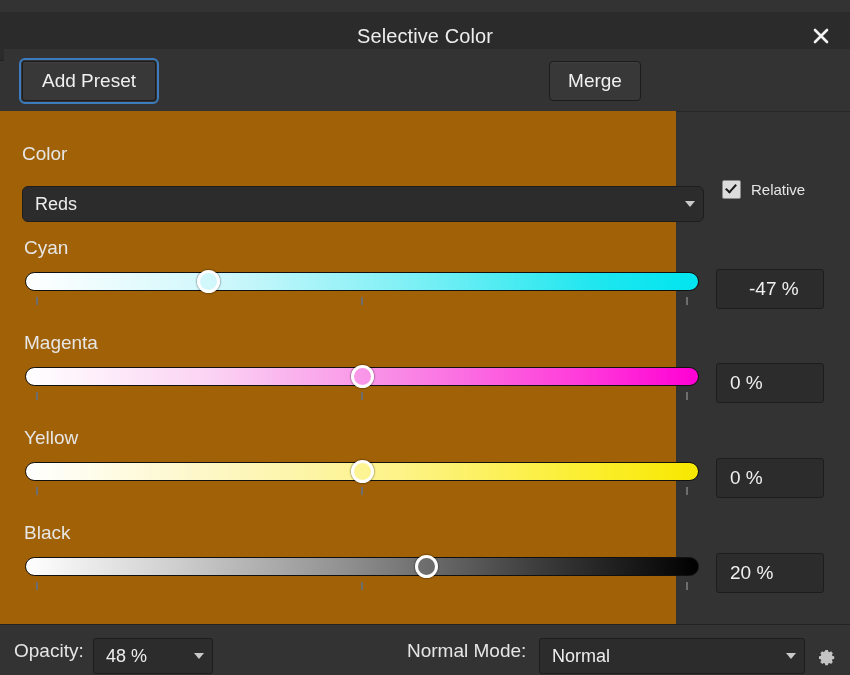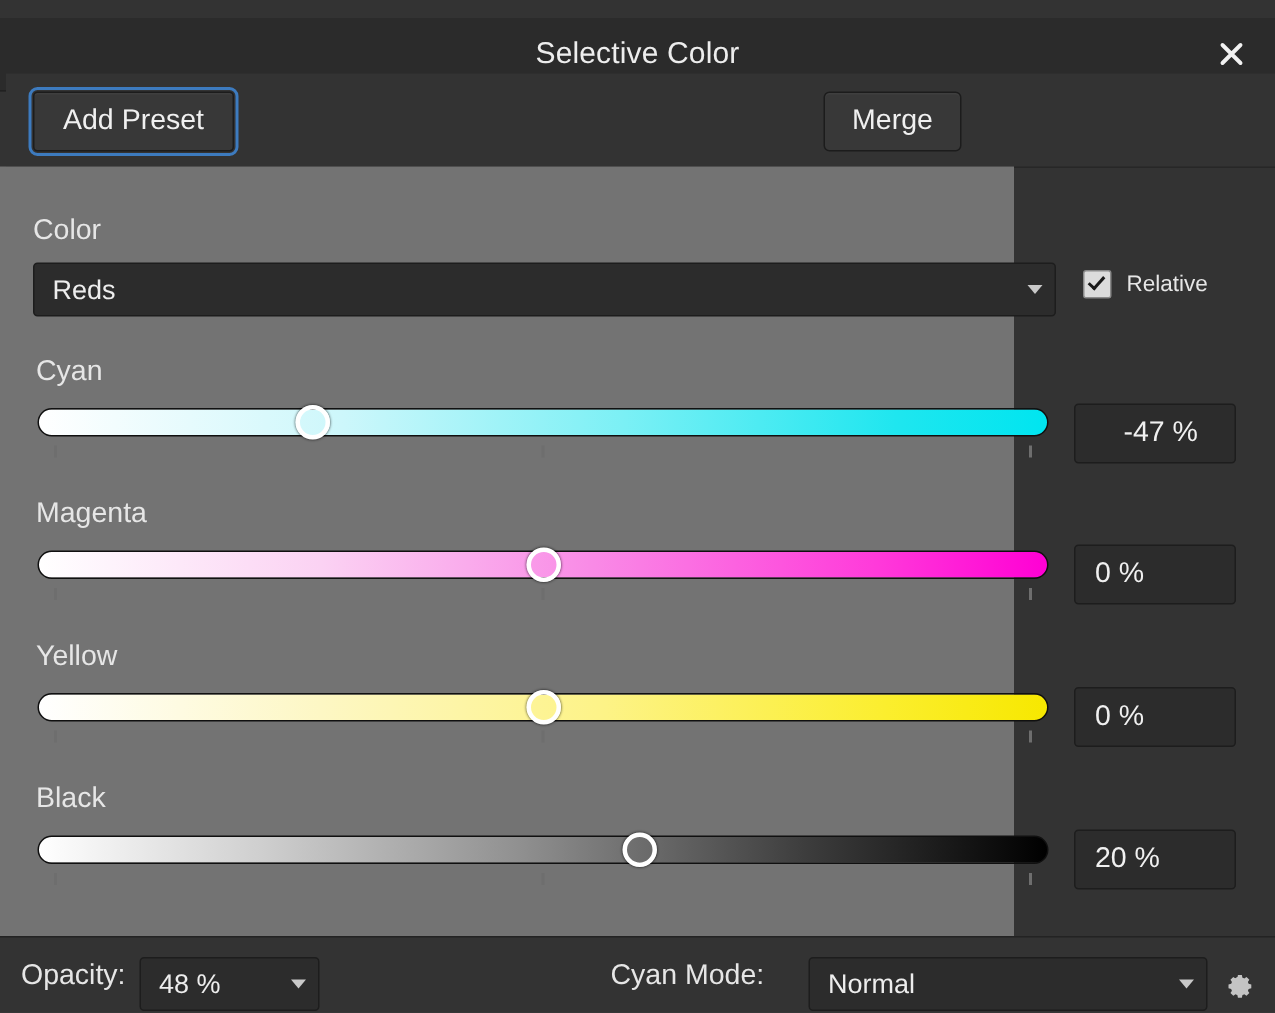--- a/index.html
+++ b/index.html
@@ -76,21 +76,21 @@
   }
   .btn-merge { left: 545px; top: 12px; width: 90px; height: 38px; }
   .btn-delete { left: 650px; top: 12px; width: 91px; height: 38px; }
   .btn-reset { left: 755px; top: 12px; width: 80px; height: 38px; }
 
   
   .body-area {
     position: absolute;
     left: 0; top: 111px;
     width: 676px; height: 514px;
-    background: #737373;
+    background: #a16207;
   }
 
   .field-label {
     position: absolute;
     font-size: 19px;
     color: #e6e6e6;
   }
 
   
   .select {
@@ -116,22 +116,22 @@
     align-items: center;
     justify-content: center;
   }
   .caret-glyph {
     width: 0; height: 0;
     border-left: 5px solid transparent;
     border-right: 5px solid transparent;
     border-top: 6px solid #c9c9c9;
   }
   #color-select {
-    left: 22px; top: 64px;
-    width: 680px; height: 34px;
+    left: 22px; top: 75px;
+    width: 680px; height: 34px; border-radius: 6px;
   }
 
   
   .checkbox-row {
     position: absolute;
     left: 722px; top: 69px;
     display: flex;
     align-items: center;
     cursor: pointer;
   }
@@ -337,21 +337,21 @@
       <div class="tick" style="left:11px;"></div>
       <div class="tick" style="left:336px;"></div>
       <div class="tick" style="left:661px;"></div>
     </div>
     <div class="value-box" style="top:442px;">20 %</div>
 
   </div>
 
   <div class="bottombar">
     <div class="bb-label" id="opacity-label">Opacity:</div>
-    <div class="bb-label" id="blend-label">Cyan Mode:</div>
+    <div class="bb-label" id="blend-label">Normal Mode:</div>
   </div>
 
   <div class="select" id="opacity-select">
     <span class="sel-value">48 %</span>
     <span class="caret">
         <span class="caret-glyph"></span>
       </span>
   </div>
 
   <div class="select" id="blend-select">

